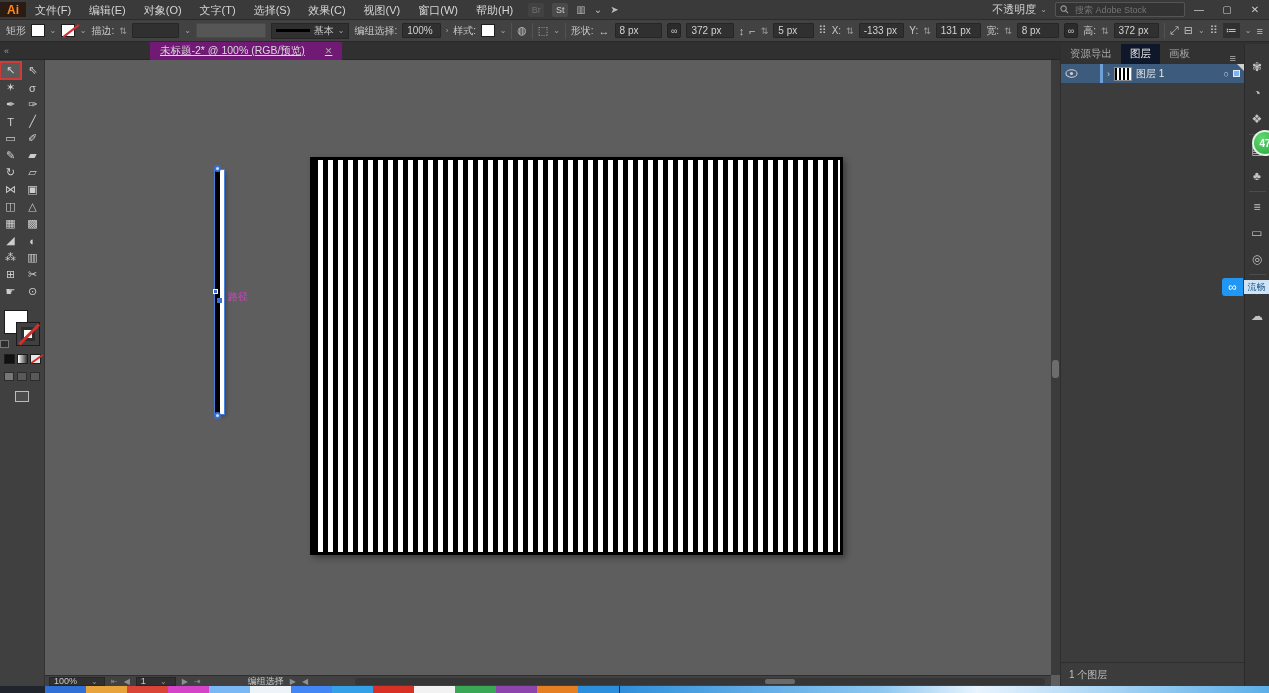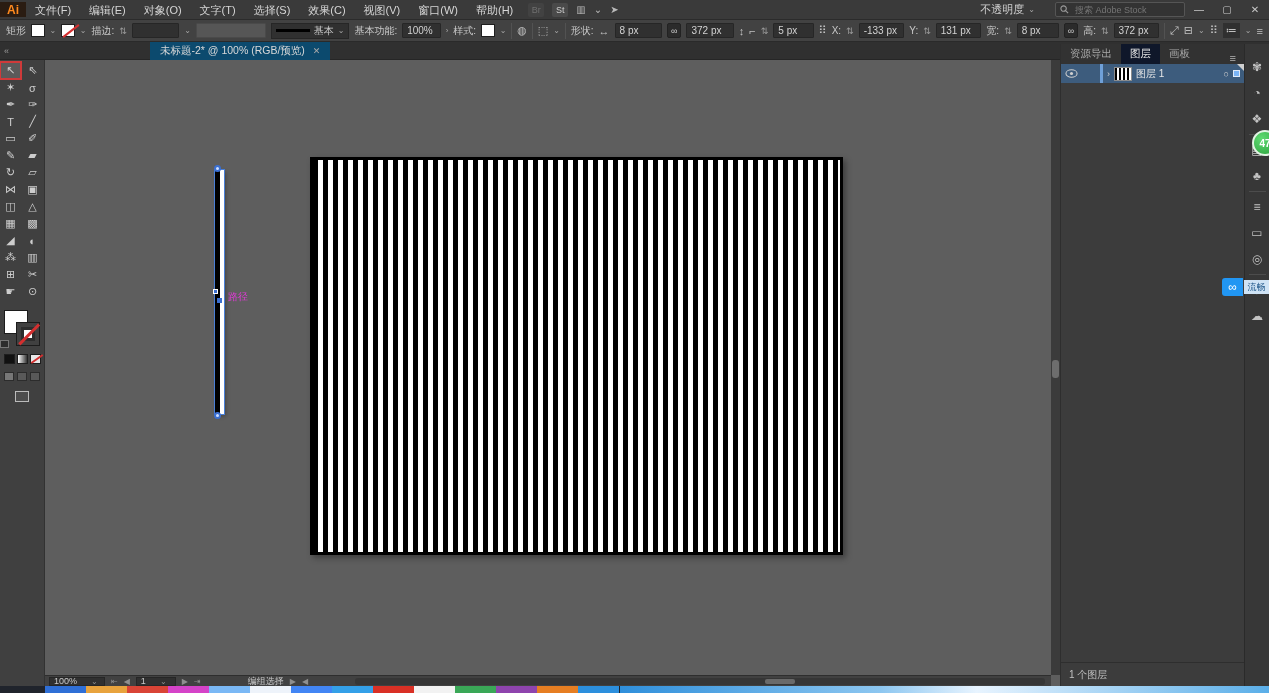--- a/index.html
+++ b/index.html
@@ -16,21 +16,21 @@
   .ai-logo { width:26px; height:15px; background:#2a1c12; color:#ff8a1e;
     font-weight:bold; font-size:12px; display:flex; align-items:center; justify-content:center; }
   .menu-item { padding:0 9px; color:#d6d6d6; line-height:20px; cursor:default; }
   .mb-right { display:flex; align-items:center; margin-left:6px; gap:8px; }
   .sq-icon { width:16px; height:14px; background:#4a4a4a; color:#cfcfcf; font-size:9px;
     display:flex; align-items:center; justify-content:center; border-radius:2px; }
   .sq-icon.dim { background:#424242; color:#6f6f6f; }
   .glyph { color:#b9b9b9; font-size:10px; }
   .workspace { margin-left:auto; display:flex; align-items:center; gap:4px; padding:0 8px; color:#d0d0d0; }
   .searchbox { width:130px; height:15px; background:#333; border:1px solid #555; border-radius:2px;
-    display:flex; align-items:center; gap:4px; padding:0 4px; color:#8f8f8f;margin-left:12px; }
+    display:flex; align-items:center; gap:4px; padding:0 4px; color:#8f8f8f; }
   .searchbox input { background:transparent; border:0; outline:0; color:#9a9a9a; font-size:9px; width:100px;
     font-family:"Liberation Sans",sans-serif; }
   .winbtns { display:flex; }
   .winbtn { width:28px; height:20px; display:flex; align-items:center; justify-content:center;
     color:#c9c9c9; font-size:10px; }
   
   .controlbar { position:absolute; left:0; top:20px; width:1269px; height:22px;
     background:#424242; border-bottom:1px solid #2a2a2a;
     display:flex; align-items:center; gap:5px; padding:0 6px; font-size:10px; color:#c8c8c8; white-space:nowrap; }
   .cb-label { color:#c8c8c8; }
@@ -46,22 +46,22 @@
     padding:1px 4px; height:16px; }
   .brush-line { width:34px; height:3px; background:#000; }
   .cb-sep { width:1px; height:16px; background:#525252; }
   .cb-icon { color:#c0c0c0; font-size:11px; }
   .link-box { background:#2b2b2b; border:1px solid #222; border-radius:2px; padding:0 3px; height:15px;
     display:flex; align-items:center; color:#cfcfcf; font-size:9px; }
   
   .tabrow { position:absolute; left:0; top:42px; width:1269px; height:18px; background:#303030;
     border-bottom:1px solid #262626; display:flex; align-items:center; }
   .collapse { margin-left:4px; color:#9a9a9a; font-size:9px; }
-  .doctab { position:absolute; left:150px; top:0; height:18px; background:#0c4a6e;
-    display:flex; align-items:center; gap:8px; padding:0 10px; color:#d8d8d8; font-size:10.5px; }
+  .doctab { position:absolute; left:150px; top:0; height:18px; background:#701a75;
+    display:flex; align-items:center; gap:20px; padding:0 10px; color:#d8d8d8; font-size:10.5px;text-decoration:underline; }
   .doctab .close { color:#aaa; font-size:9px; }
   
   .toolbar { position:absolute; left:0; top:60px; width:45px; height:626px; background:#404040;
     border-right:1px solid #323232; }
   .tool-grid { display:grid; grid-template-columns:22px 22px; justify-content:center; padding-top:2px; }
   .tool { width:21px; height:17px; display:flex; align-items:center; justify-content:center;
     color:#cdcdcd; font-size:11px; }
   .tool.selected { background:#5a5a5a; outline:2px solid #cf3a3a; outline-offset:-1px; }
   .fillstroke { position:relative; width:36px; height:36px; margin:10px auto 2px auto; }
   .fs-fill { position:absolute; left:0; top:0; width:24px; height:24px; background:#fff; border:1px solid #1c1c1c; }
@@ -200,21 +200,21 @@
   <span class="cb-label">描边:</span>
   <span class="stepper">⇅</span>
   <span class="field" style="width:52px"></span>
   <span class="caret">⌄</span>
   <span class="dd-disabled"></span>
   <div class="brush-preview">
     <span class="brush-line"></span>
     <span>基本</span>
     <span class="caret">⌄</span>
   </div>
-  <span class="cb-label">基本功能:</span>
+  <span class="cb-label">编组选择:</span>
   <span class="field" style="width:42px">100%</span>
   <span class="caret">›</span>
   <span class="cb-label">样式:</span>
   <span class="swatch"></span>
   <span class="caret">⌄</span>
   <span class="cb-sep"></span>
   <span class="cb-icon">◍</span>
   <span class="cb-sep"></span>
   <span class="cb-icon">⬚</span>
   <span class="caret">⌄</span>

